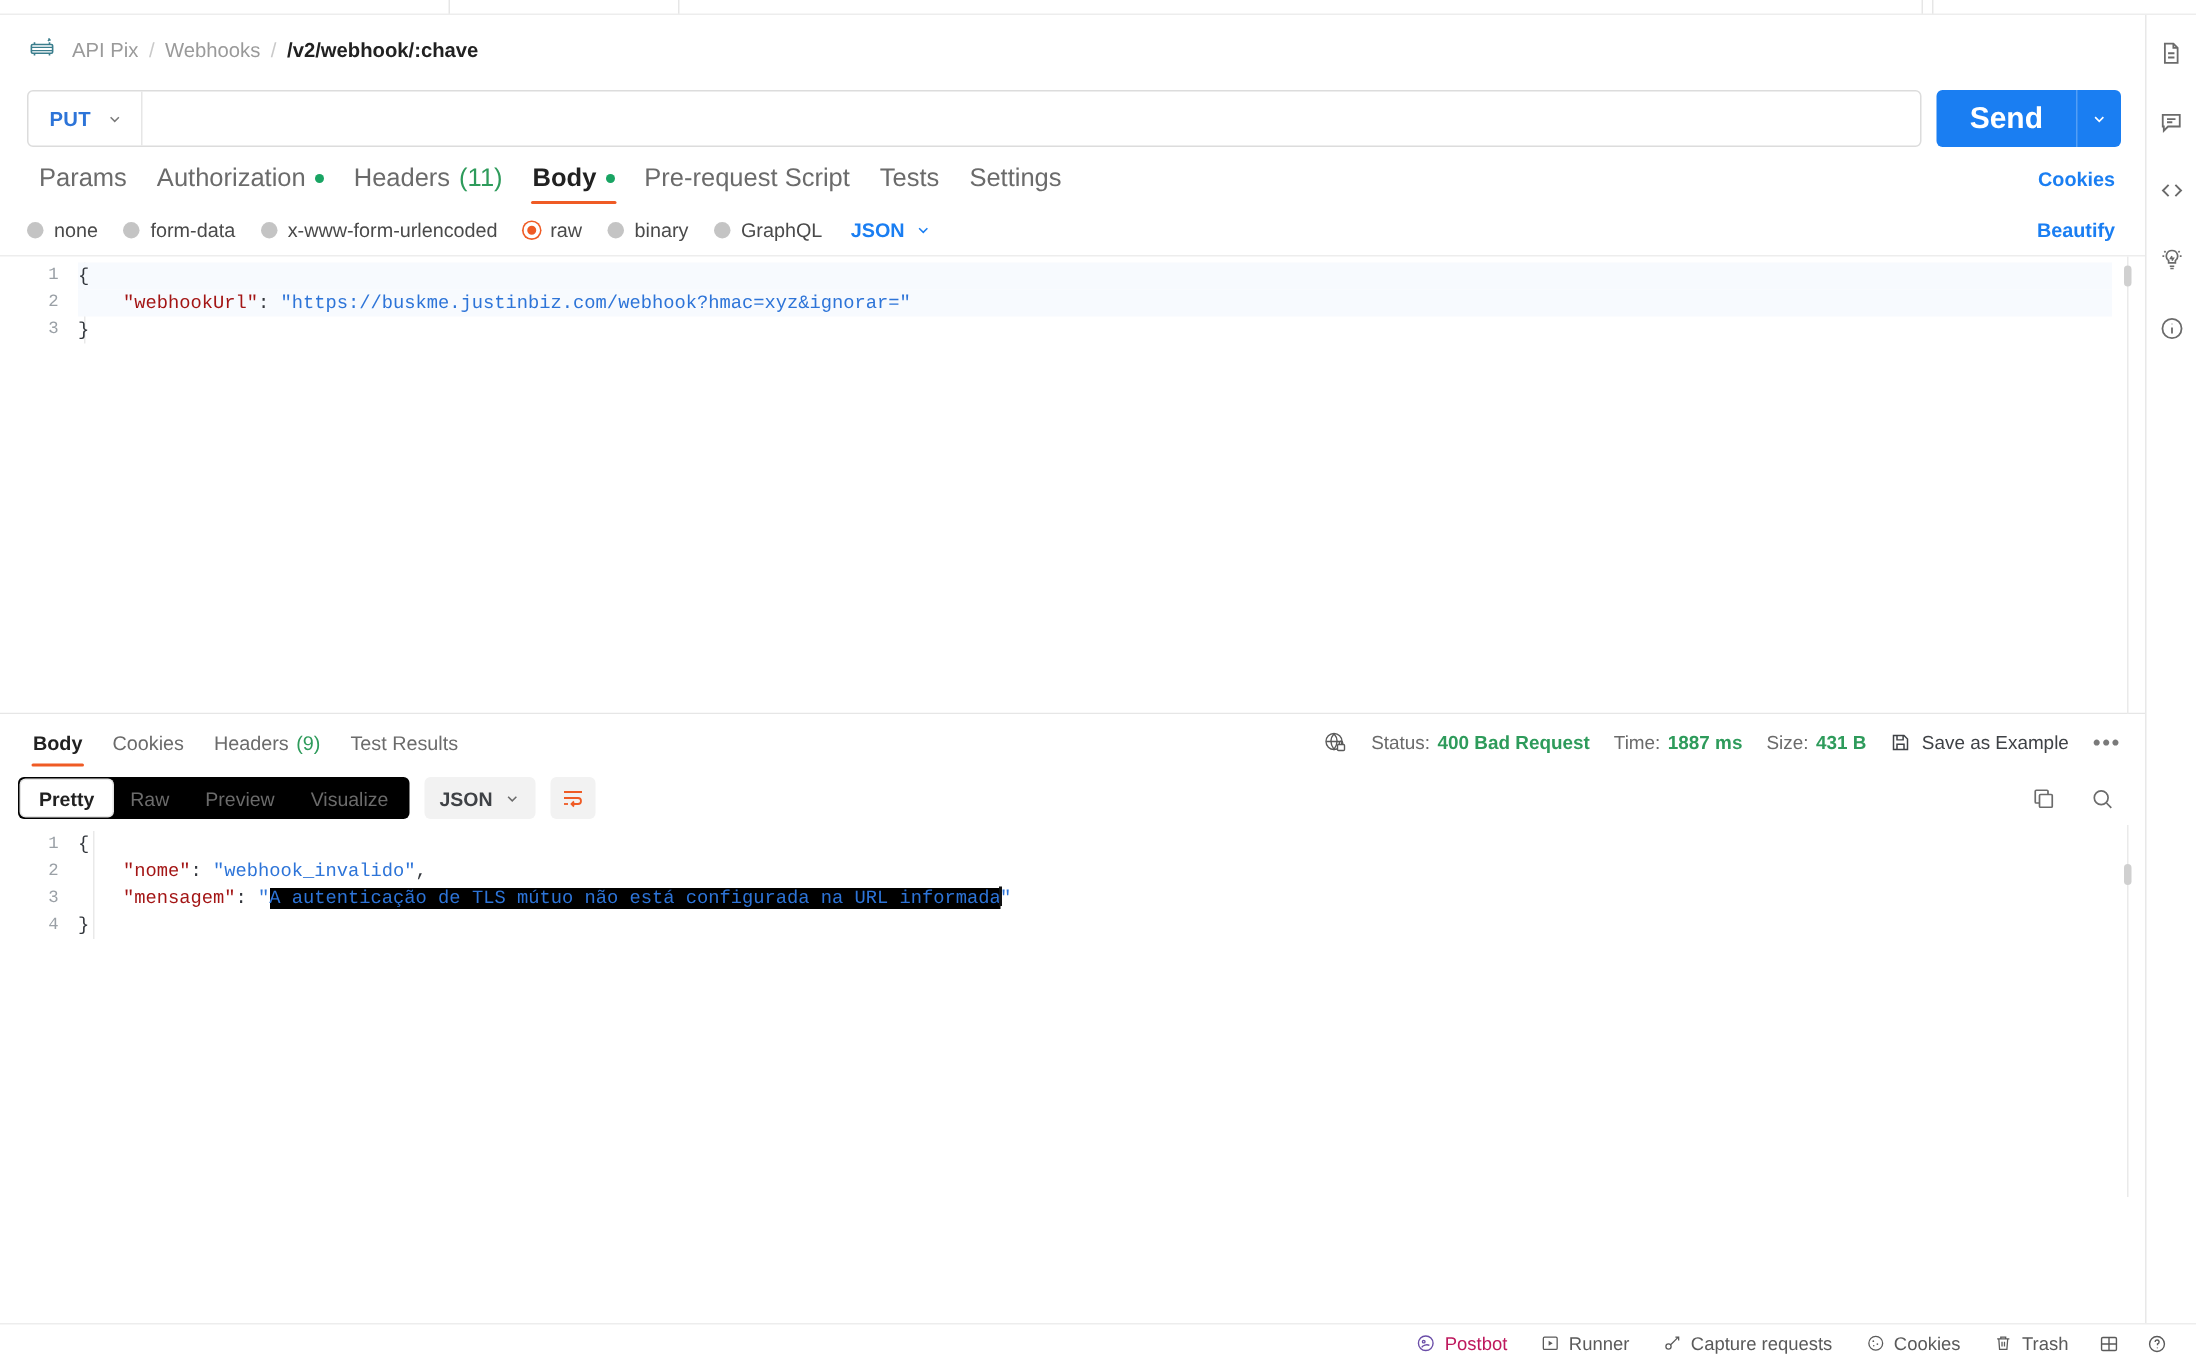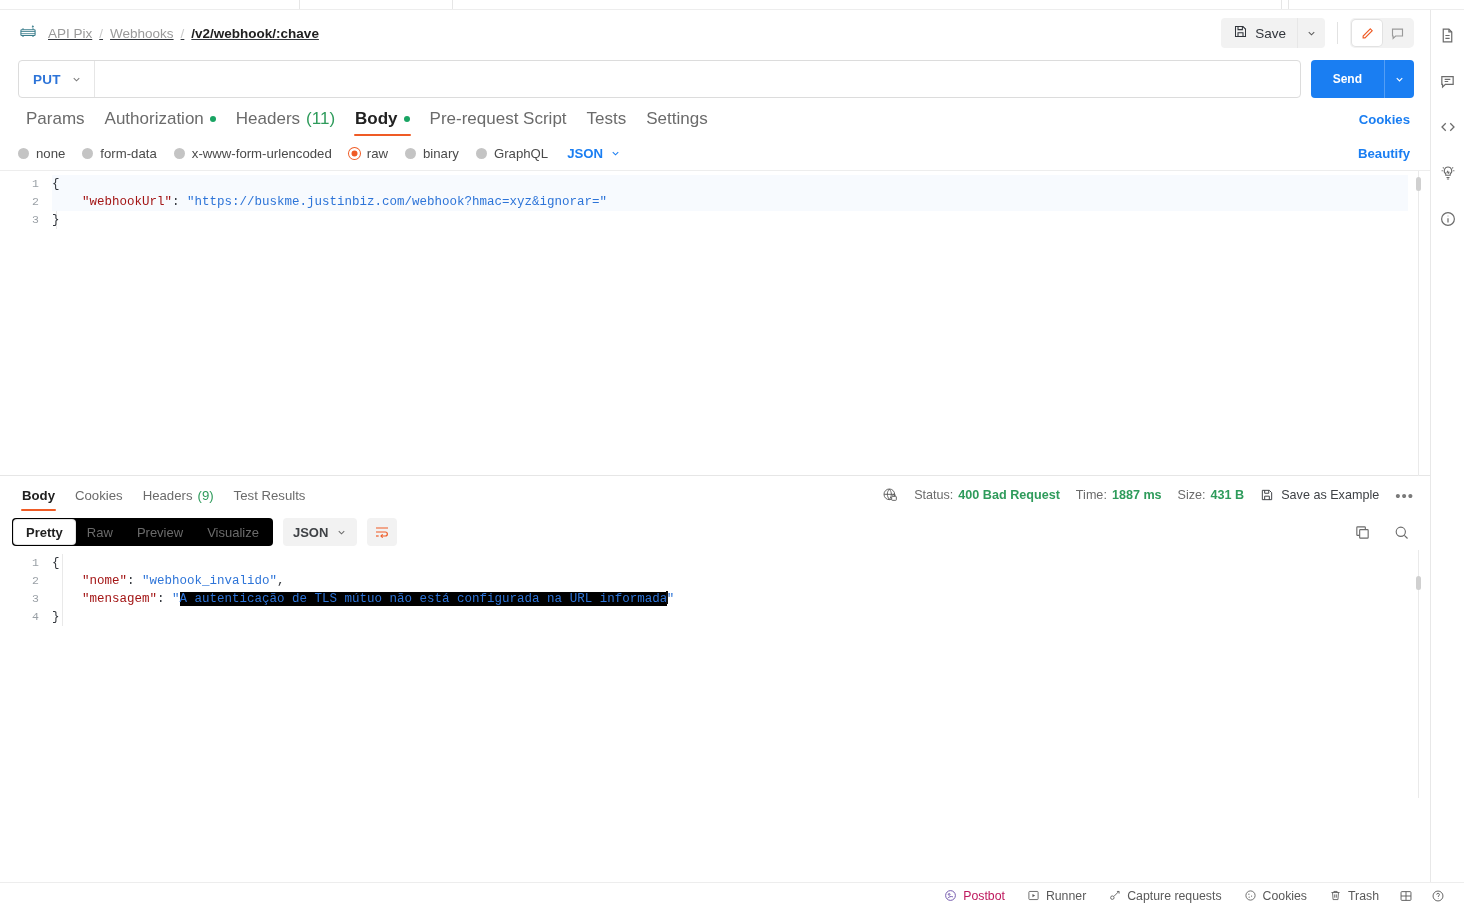--- a/index.html
+++ b/index.html
@@ -25,42 +25,42 @@
   .rail { position:absolute; right:0; top:10px; width:34px; height:898px; background:#fff; border-left:1px solid #e8e8e8; display:flex; flex-direction:column; align-items:center; padding-top:14px; gap:24px; }
   .rail .ri { width:22px; height:22px; display:flex; align-items:center; justify-content:center; color:#6b6b6b; cursor:pointer; }
   .rail .ri svg { display:block; }
 
   
   .main { position:absolute; left:0; top:10px; width:1430px; height:862px; background:#fff; }
 
   
   .hdr { height:46px; display:flex; align-items:center; padding:0 16px 0 18px; }
   .http-icon { width:20px; height:20px; margin-right:10px; flex:0 0 auto; }
-  .crumbs { display:flex; align-items:center; font-size:13.5px; gap:0;text-decoration:underline; }
+  .crumbs { display:flex; align-items:center; font-size:13.5px; gap:0; }
   .crumb { color:#9a9a9a; cursor:pointer; }
   .crumb-sep { color:#c9c9c9; margin:0 7px; }
   .crumb-cur { color:#212121; font-weight:bold; cursor:pointer; }
   .hdr-right { margin-left:auto; display:flex; align-items:center; gap:0; }
   .save-grp { display:flex; align-items:center; background:#f2f2f2; border-radius:4px; height:30px; overflow:hidden; }
   .save-btn { display:flex; align-items:center; gap:7px; padding:0 11px 0 12px; height:30px; cursor:pointer; font-size:13.5px; color:#32363c; }
   .save-caret { width:28px; height:30px; display:flex; align-items:center; justify-content:center; cursor:pointer; border-left:1px solid #e7e7e7; }
   .vdiv { width:1px; height:22px; background:#e2e2e2; margin:0 12px; }
   .mode-grp { display:flex; align-items:center; background:#f2f2f2; border-radius:5px; padding:2px; }
   .mode-b { width:30px; height:26px; border-radius:4px; display:flex; align-items:center; justify-content:center; cursor:pointer; }
   .mode-b.active { background:#fff; box-shadow:0 0 0 1px #e2e2e2; }
 
   
   .urlrow { display:flex; align-items:center; padding:0 16px 0 18px; gap:10px; height:46px; }
   .urlbox { flex:1; display:flex; align-items:center; height:38px; border:1px solid #dcdcdc; border-radius:4px; background:#fff; }
   .method { display:flex; align-items:center; gap:10px; padding:0 12px 0 14px; height:36px; cursor:pointer; }
   .method-txt { color:#2d74d8; font-weight:bold; font-size:13.5px; letter-spacing:.2px; }
   .method-sep { width:1px; height:36px; background:#e6e6e6; }
   .url-input { flex:1; padding:0 12px; font-size:13.5px; color:#32363c; white-space:nowrap; overflow:hidden; }
   .send-grp { display:flex; align-items:center; height:38px; background:#1a7ef2; border-radius:4px; color:#fff; }
-  .send-btn { padding:0 22px; height:24px; display:flex; align-items:center; font-weight:bold; font-size:12px; cursor:pointer; }
+  .send-btn { padding:0 22px; height:24px; display:flex; align-items:center; font-weight:bold; font-size:20px; cursor:pointer; }
   .send-caret { width:30px; height:38px; display:flex; align-items:center; justify-content:center; cursor:pointer; border-left:1px solid rgba(255,255,255,.25); }
 
   
   .reqtabs { display:flex; align-items:center; padding:0 16px 0 16px; height:34px; position:relative; }
   .rt { padding:0 10px; height:34px; display:flex; align-items:center; gap:6px; font-size:17px; color:#6b6b6b; cursor:pointer; position:relative; }
   .rt.active { color:#212121; font-weight:bold; }
   .rt.active:after { content:""; position:absolute; left:9px; right:9px; bottom:0; height:2px; background:#ef5b25; border-radius:1px; }
   .rt .cnt { color:#2e9b5b; }
   .dot { width:6px; height:6px; border-radius:50%; background:#19a463; display:inline-block; }
   .reqtabs .blue-link { margin-left:auto; color:#1a7ef2; font-weight:bold; font-size:13.2px; cursor:pointer; padding-right:4px; }
@@ -178,51 +178,20 @@
         <path d="M6 8V6.2M18 8V6.2M6 15v1.8M18 15v1.8"></path>
         <path d="M16.8 5.2l1.5-1.5M18.3 3.7h-1.3M18.3 3.7v1.3"></path>
       </svg>
     </span>
     <div class="crumbs">
       <span class="crumb">API Pix</span>
       <span class="crumb-sep">/</span>
       <span class="crumb">Webhooks</span>
       <span class="crumb-sep">/</span>
       <span class="crumb-cur">/v2/webhook/:chave</span>
-    </div>
-    <div class="hdr-right">
-      <div class="save-grp">
-        <div class="save-btn">
-          <span>
-            <svg width="15" height="15" viewBox="0 0 24 24" fill="none" stroke="#32363c" stroke-width="1.7">
-                <path d="M4 4h12l4 4v12H4z"></path>
-                <path d="M8 4v5h7V4M8 20v-6h8v6"></path>
-              </svg>
-          </span>
-          <span>Save</span>
-        </div>
-        <div class="save-caret">
-          <svg width="11" height="11" viewBox="0 0 24 24" fill="none" stroke="#5a5a5a" stroke-width="2.2">
-              <path d="M6 9l6 6 6-6"></path>
-            </svg>
-        </div>
-      </div>
-      <div class="vdiv"></div>
-      <div class="mode-grp">
-        <div class="mode-b active">
-          <svg width="15" height="15" viewBox="0 0 24 24" fill="none" stroke="#ef5b25" stroke-width="1.8">
-              <path d="M16.5 4.5l3 3L8 19H5v-3z"></path>
-            </svg>
-        </div>
-        <div class="mode-b">
-          <svg width="15" height="15" viewBox="0 0 24 24" fill="none" stroke="#9a9a9a" stroke-width="1.8">
-              <path d="M4 5h16v11H9l-4 4v-4H4z"></path>
-            </svg>
-        </div>
-      </div>
     </div>
   </div>
 
   <div class="urlrow">
     <div class="urlbox">
       <div class="method">
         <span class="method-txt">PUT</span>
         <svg width="11" height="11" viewBox="0 0 24 24" fill="none" stroke="#7a7a7a" stroke-width="2.2">
             <path d="M6 9l6 6 6-6"></path>
           </svg>

